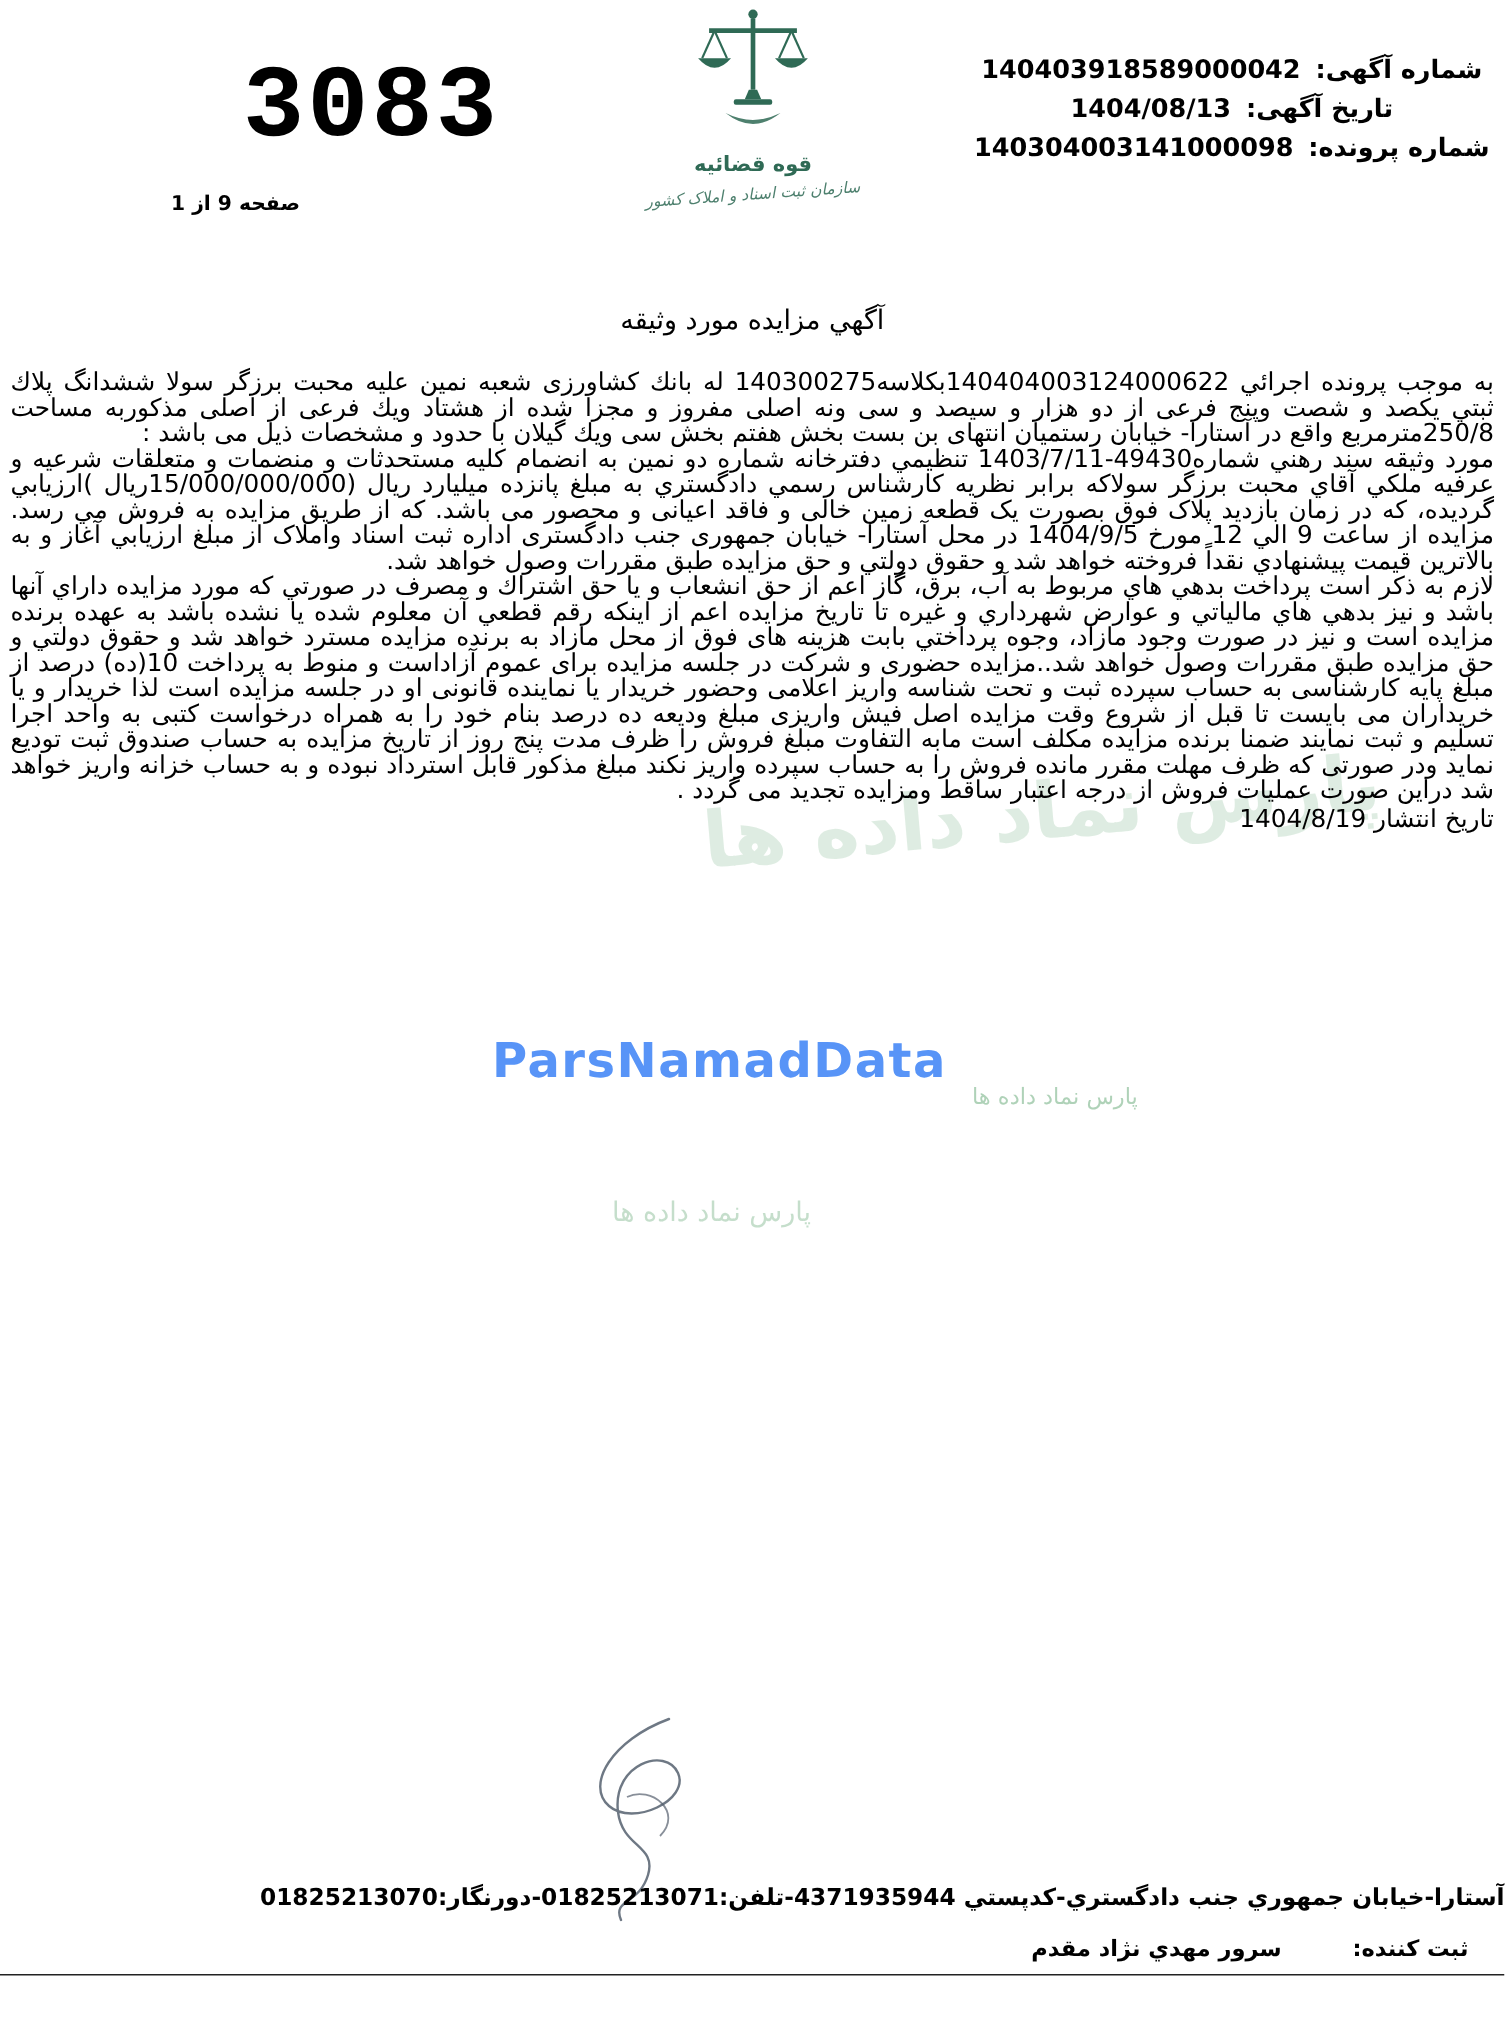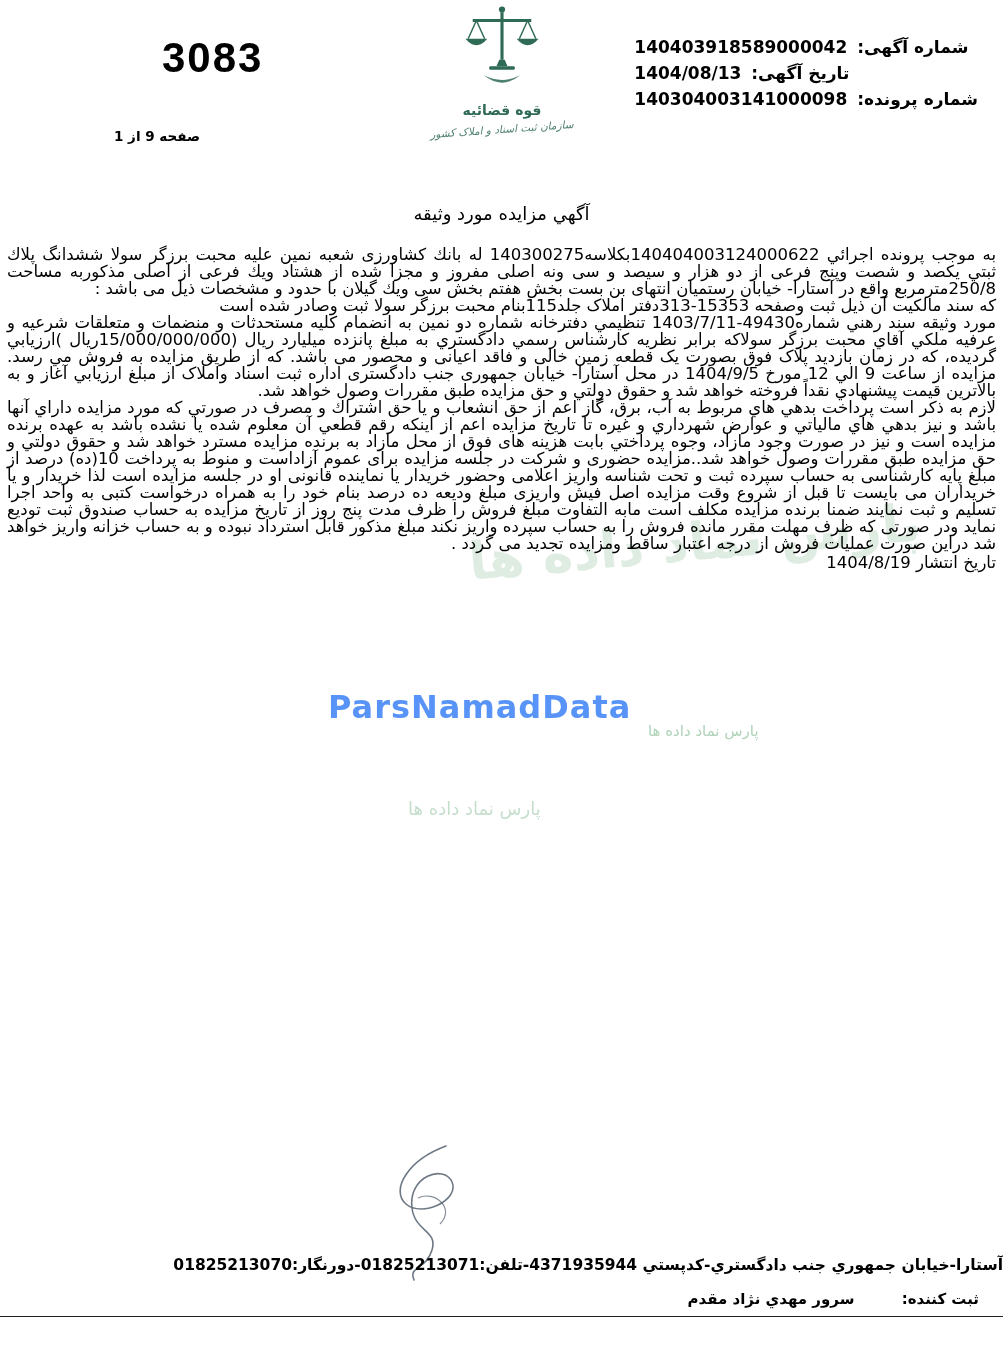--- a/index.html
+++ b/index.html
@@ -7,40 +7,40 @@
   body {
     width:1003px; height:1350px;
     background:#ffffff;
     font-family:"DejaVu Sans", sans-serif;
     color:#000;
     position:relative;
     overflow:hidden;
   }
   .doc-number {
     position:absolute; top:34px; left:162px;
-    font-family:Liberation Sans, sans-serif;
-    font-weight:bold; font-size:42px; letter-spacing:2px;
+    font-family:Liberation Mono, monospace;
+    font-weight:bold; font-size:68px; letter-spacing:2px;
   }
   .page-label {
     position:absolute; top:128px; left:114px;
     direction:rtl; font-size:13.5px; font-weight:bold;
   }
   .logo {
     position:absolute; top:4px; left:419px; width:166px;
     text-align:center; color:#2f6a55;
   }
   .logo svg { display:block; margin:0 auto; }
   .logo .org-title { font-size:14px; font-weight:bold; margin-top:12px; }
   .logo .org-subtitle {
     font-size:10.5px; font-style:italic; margin-top:2px;
     transform:rotate(-4deg); display:inline-block; opacity:.85;
   }
   .header-block {
-    position:absolute; top:34px; right:25px;
-    direction:rtl; text-align:left;
+    position:absolute; top:34px; right:10px;
+    direction:rtl; text-align:center;
     font-size:17px; font-weight:bold; line-height:26px;margin-left:14px;
   }
   .header-block .hrow span { display:inline; }
   .header-block .hval { margin-right:4px; font-weight:bold; }
   .doc-title {
     position:absolute; top:203px; left:0; width:100%;
     text-align:center; direction:rtl;
     font-size:18px; font-weight:normal;
   }
   .body-text {
@@ -129,21 +129,20 @@
   <div class="hrow">
     <span>شماره پرونده:</span>
     <span class="hval">140304003141000098</span>
   </div>
 </div>
 
 <div class="doc-title">آگهي مزايده مورد وثيقه</div>
 
 <div class="body-text">
   <p>به موجب پرونده اجرائي 140404003124000622بكلاسه140300275 له بانك كشاورزی شعبه نمين عليه محبت برزگر سولا ششدانگ پلاك ثبتي يكصد و شصت وپنج فرعی از دو هزار و سيصد و سی ونه اصلی مفروز و مجزا شده از هشتاد ويك فرعی از اصلی مذكوربه مساحت 250/8مترمربع واقع در آستارا- خيابان رستميان انتهای بن بست بخش هفتم بخش سی ويك گيلان با حدود و مشخصات ذيل می باشد :</p>
-  <p>كه سند مالكيت آن ذيل ثبت وصفحه 15353-313دفتر املاک جلد115بنام محبت برزگر سولا ثبت وصادر شده است</p>
   <p>مورد وثيقه سند رهني شماره49430-1403/7/11 تنظيمي دفترخانه شماره دو نمين به انضمام كليه مستحدثات و منضمات و متعلقات شرعيه و عرفيه ملكي آقاي محبت برزگر سولاكه برابر نظريه كارشناس رسمي دادگستري به مبلغ پانزده ميليارد ريال (15/000/000/000ريال )ارزيابي گرديده، كه در زمان بازديد پلاک فوق بصورت يک قطعه زمين خالی و فاقد اعيانی و محصور می باشد. كه از طريق مزايده به فروش مي رسد. مزايده از ساعت 9 الي 12 مورخ 1404/9/5 در محل آستارا- خيابان جمهوری جنب دادگستری اداره ثبت اسناد واملاک از مبلغ ارزيابي آغاز و به بالاترين قيمت پيشنهادي نقداً فروخته خواهد شد و حقوق دولتي و حق مزايده طبق مقررات وصول خواهد شد.</p>
   <p>لازم به ذكر است پرداخت بدهي هاي مربوط به آب، برق، گاز اعم از حق انشعاب و يا حق اشتراك و مصرف در صورتي كه مورد مزايده داراي آنها باشد و نيز بدهي هاي مالياتي و عوارض شهرداري و غيره تا تاريخ مزايده اعم از اينكه رقم قطعي آن معلوم شده يا نشده باشد به عهده برنده مزايده است و نيز در صورت وجود مازاد، وجوه پرداختي بابت هزينه های فوق از محل مازاد به برنده مزايده مسترد خواهد شد و حقوق دولتي و حق مزايده طبق مقررات وصول خواهد شد..مزايده حضوری و شركت در جلسه مزايده برای عموم آزاداست و منوط به پرداخت 10(ده) درصد از مبلغ پايه كارشناسی به حساب سپرده ثبت و تحت شناسه واريز اعلامی وحضور خريدار يا نماينده قانونی او در جلسه مزايده است لذا خريدار و يا خريداران می بايست تا قبل از شروع وقت مزايده اصل فيش واريزی مبلغ وديعه ده درصد بنام خود را به همراه درخواست كتبی به واحد اجرا تسليم و ثبت نمايند ضمنا برنده مزايده مكلف است مابه التفاوت مبلغ فروش را ظرف مدت پنج روز از تاريخ مزايده به حساب صندوق ثبت توديع نمايد ودر صورتی كه ظرف مهلت مقرر مانده فروش را به حساب سپرده واريز نكند مبلغ مذكور قابل استرداد نبوده و به حساب خزانه واريز خواهد شد دراين صورت عمليات فروش از درجه اعتبار ساقط ومزايده تجديد می گردد .</p>
   <p class="publish-date">تاريخ انتشار 1404/8/19</p>
 </div>
 
 <svg class="signature" width="122" height="150" viewBox="0 0 122 150">
   <path d="M78 8 C 40 22, 22 52, 38 66 C 54 80, 92 62, 84 44 C 76 26, 40 38, 44 70
            C 47 94, 70 92, 64 112 C 58 132, 40 128, 46 142" fill="none" stroke="#55606e" stroke-width="1.6" opacity=".85" stroke-linecap="round"></path>
   <path d="M50 60 C 66 52, 88 70, 72 86" fill="none" stroke="#55606e" stroke-width="1.2" opacity=".7"></path>
 </svg>

